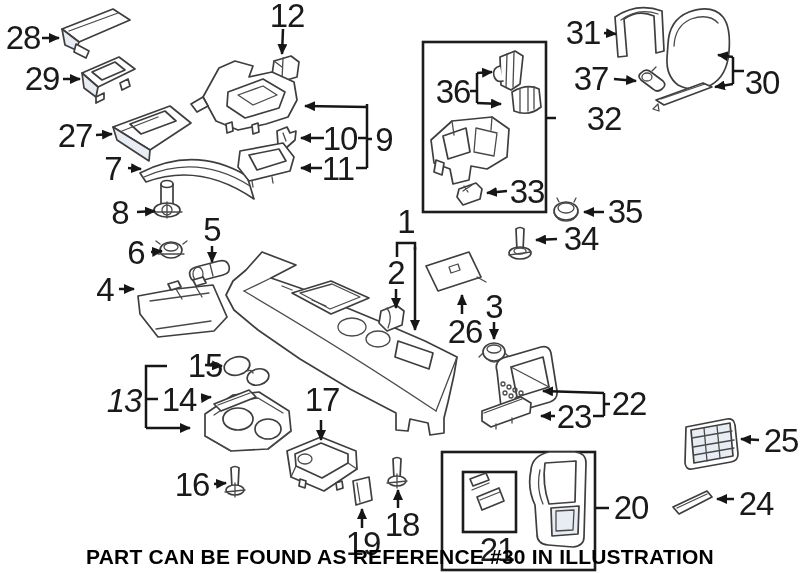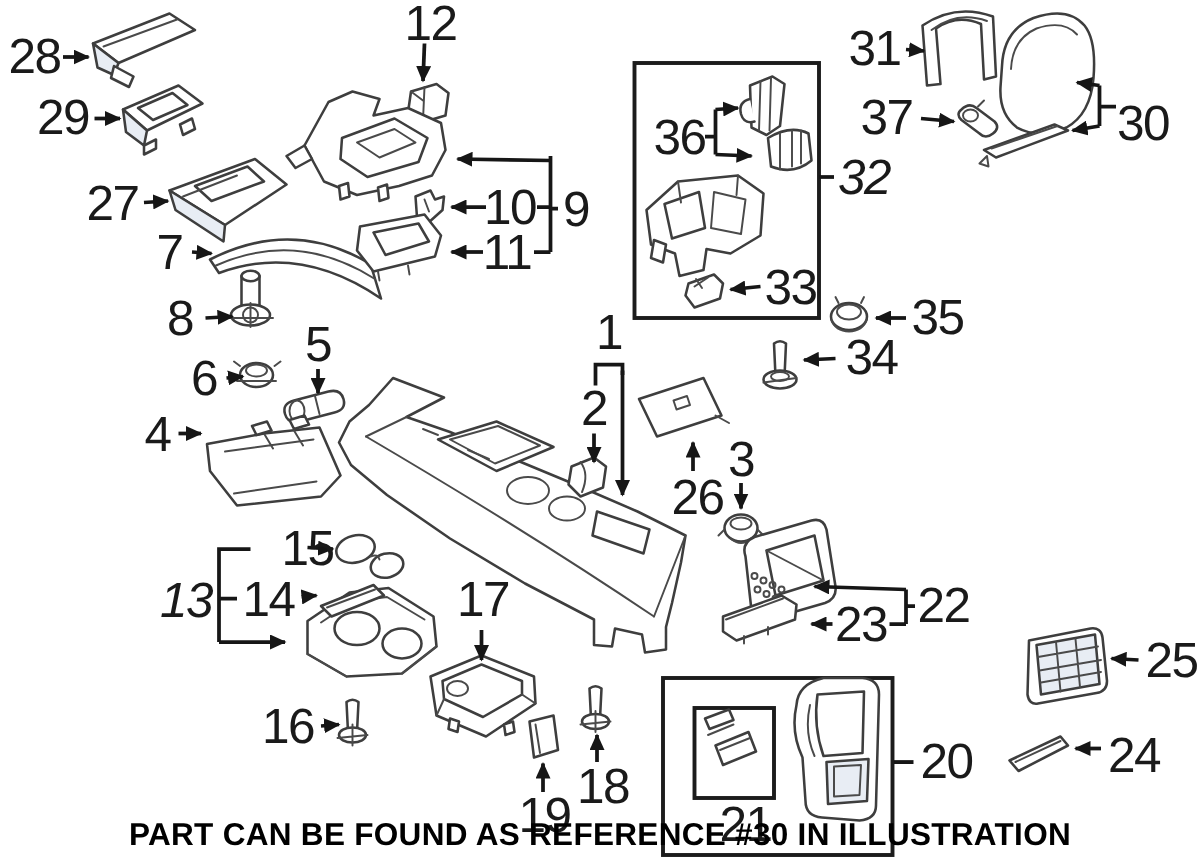--- a/index.html
+++ b/index.html
@@ -416,21 +416,21 @@
       <div class="ref-label" style="left: 629px; top: 403px;">22</div>
       <div class="ref-label" style="left: 574px; top: 416px;">23</div>
       <div class="ref-label" style="left: 756px; top: 503px;">24</div>
       <div class="ref-label" style="left: 781px; top: 440px;">25</div>
       <div class="ref-label" style="left: 465px; top: 331px; text-align: center;">26</div>
       <div class="ref-label" style="left: 75px; top: 135px;">27</div>
       <div class="ref-label" style="left: 23px; top: 37px;">28</div>
       <div class="ref-label" style="left: 42px; top: 78px;">29</div>
       <div class="ref-label" style="left: 762px; top: 61px; margin-top: 21px;">30</div>
       <div class="ref-label" style="left: 583px; top: 32px;">31</div>
-      <div class="ref-label" style="left: 576px; top: 118px; font-style: italic;">32</div>
+      <div class="ref-label" style="left: 604px; top: 118px;">32</div>
       <div class="ref-label" style="left: 527px; top: 191px;">33</div>
       <div class="ref-label" style="left: 581px; top: 238px;">34</div>
       <div class="ref-label" style="left: 625px; top: 211px;">35</div>
       <div class="ref-label" style="left: 453px; top: 91px;">36</div>
       <div class="ref-label" style="left: 591px; top: 78px;">37</div>
     </div>
 
 <div class="note" style="color: #000000;">PART CAN BE FOUND AS REFERENCE #30 IN ILLUSTRATION</div>
 
 </div>

